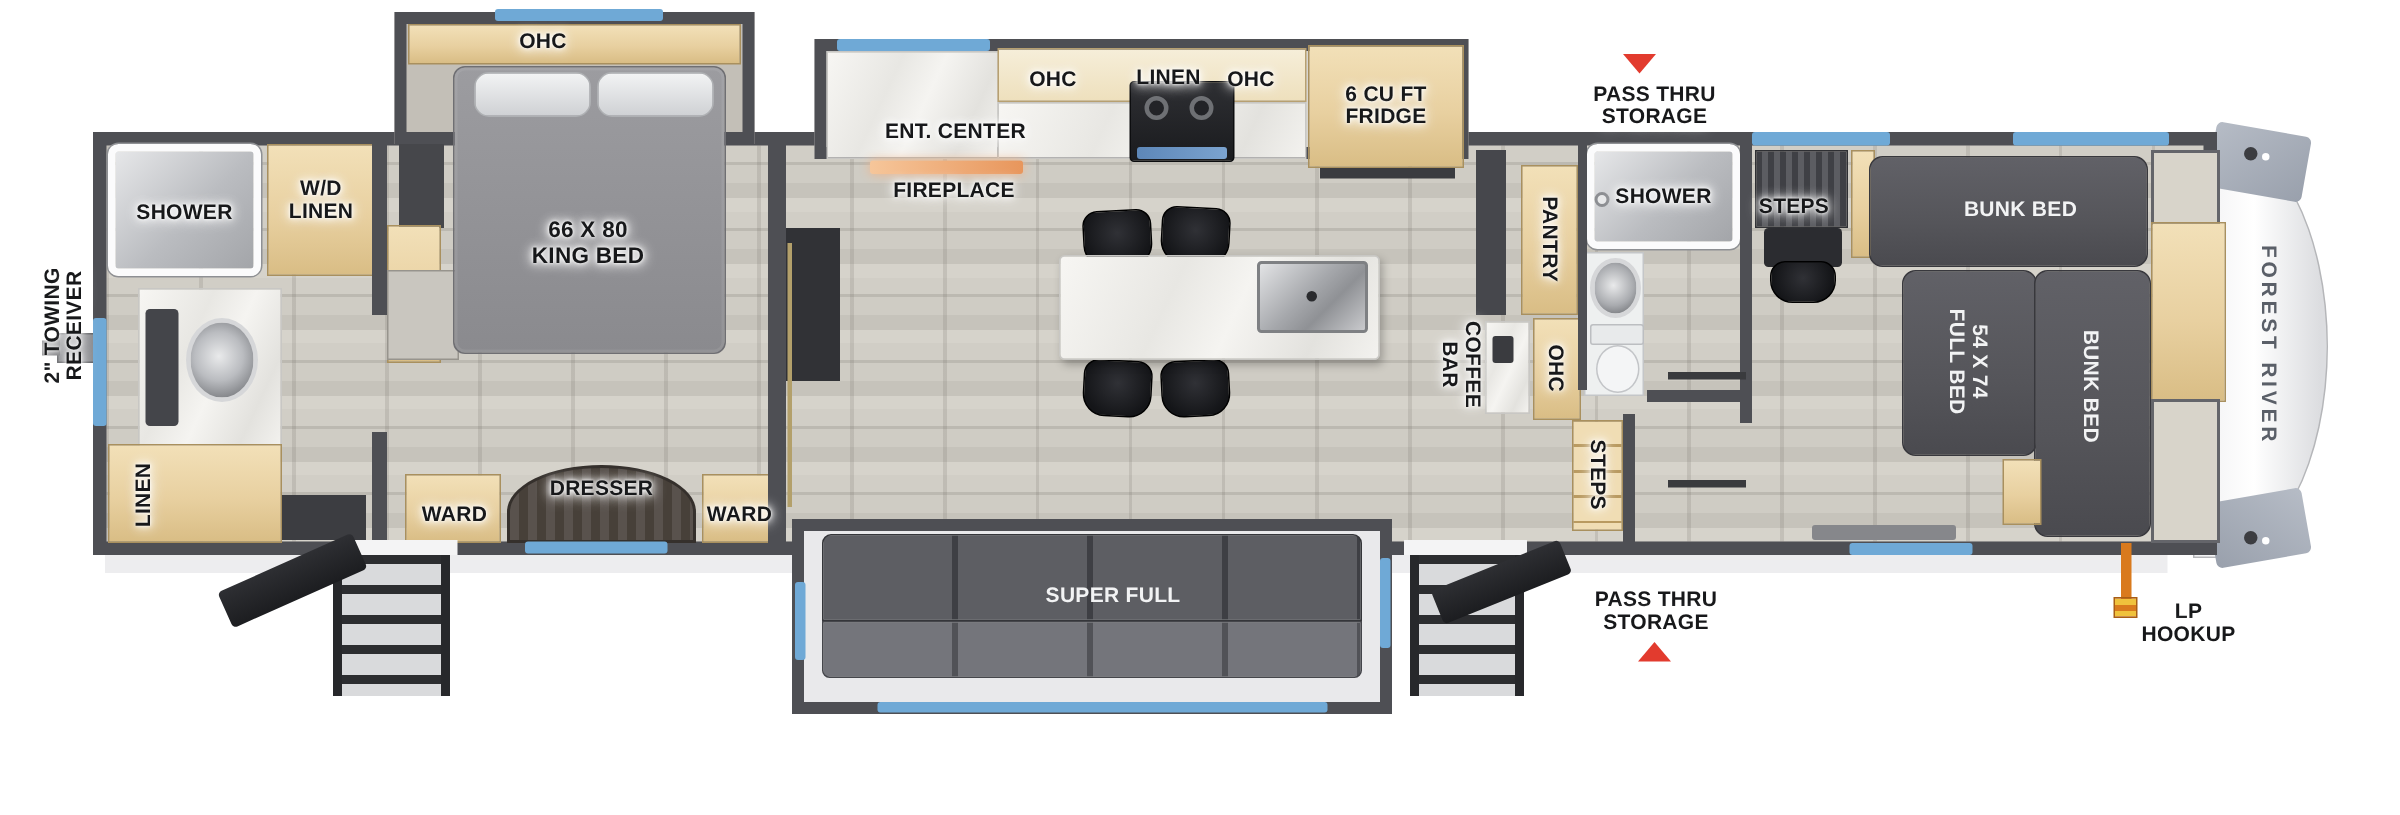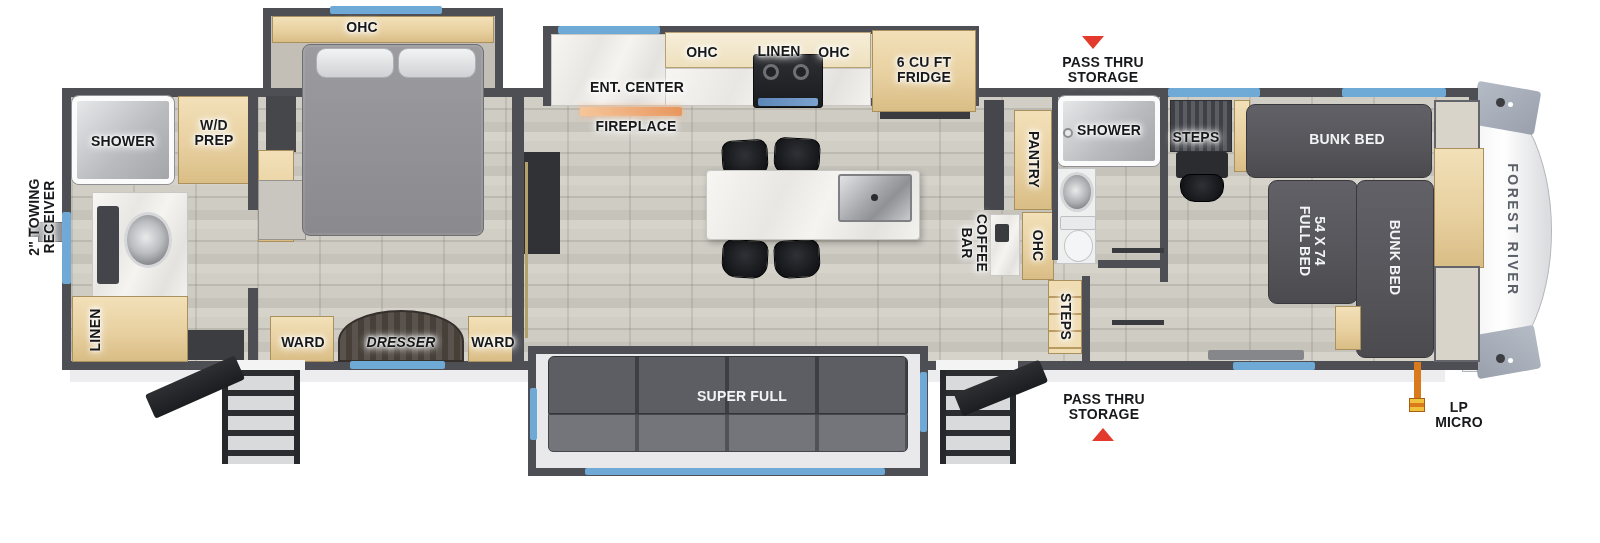--- a/index.html
+++ b/index.html
@@ -158,25 +158,27 @@
   <div class="abs" style="left:1414px;top:362px;width:7px;height:40px;background:#d97a1d;z-index:5;"></div>
   <div class="abs" style="left:1409px;top:398px;width:16px;height:14px;background:repeating-linear-gradient(180deg,#f0c23c 0 4px,#d97a1d 4px 8px);border:1px solid #a85e14;z-index:5;"></div>
 
   <div class="abs tri-down" style="left:1082px;top:36px;z-index:30;"></div>
   <div class="abs tri-up" style="left:1092px;top:428px;z-index:30;"></div>
 
   <div class="lbl v270" style="left:-5px;top:202px;width:94px;height:30px;">2" TOWING
 RECEIVER</div>
   <div class="lbl" style="left:78px;top:134px;width:90px;">SHOWER</div>
   <div class="lbl" style="left:182px;top:118px;width:64px;">W/D
-PREP</div>
+LINEN</div>
   <div class="lbl v270" style="left:68px;top:322px;width:56px;height:16px;">LINEN</div>
   <div class="lbl" style="left:332px;top:20px;width:60px;">OHC</div>
+  <div class="lbl" style="left:337px;top:146px;width:110px;font-size:15px;">66 X 80
+KING BED</div>
   <div class="lbl" style="left:268px;top:335px;width:70px;">WARD</div>
-  <div class="lbl" style="left:356px;top:335px;width:90px;font-style:italic;">DRESSER</div>
+  <div class="lbl" style="left:356px;top:318px;width:90px;">DRESSER</div>
   <div class="lbl" style="left:458px;top:335px;width:70px;">WARD</div>
   <div class="lbl" style="left:578px;top:80px;width:118px;">ENT. CENTER</div>
   <div class="lbl" style="left:582px;top:119px;width:108px;">FIREPLACE</div>
   <div class="lbl" style="left:672px;top:45px;width:60px;">OHC</div>
   <div class="lbl" style="left:744px;top:44px;width:70px;">LINEN</div>
   <div class="lbl" style="left:804px;top:45px;width:60px;">OHC</div>
   <div class="lbl" style="left:871px;top:55px;width:106px;">6 CU FT
 FRIDGE</div>
   <div class="lbl" style="left:1045px;top:55px;width:116px;">PASS THRU
 STORAGE</div>
@@ -188,15 +190,15 @@
   <div class="lbl v90" style="left:1035px;top:309px;width:60px;height:15px;">STEPS</div>
   <div class="lbl" style="left:1164px;top:130px;width:64px;">STEPS</div>
   <div class="lbl" style="left:1295px;top:132px;width:104px;color:#f2f3f4;text-shadow:none;">BUNK BED</div>
   <div class="lbl v90" style="left:1270px;top:226px;width:84px;height:30px;color:#f2f3f4;text-shadow:none;">54 X 74
 FULL BED</div>
   <div class="lbl v90" style="left:1348px;top:250px;width:92px;height:15px;color:#f2f3f4;text-shadow:none;">BUNK BED</div>
   <div class="lbl" style="left:682px;top:389px;width:120px;color:#f2f3f4;text-shadow:none;">SUPER FULL</div>
   <div class="lbl" style="left:1046px;top:392px;width:116px;">PASS THRU
 STORAGE</div>
   <div class="lbl" style="left:1420px;top:400px;width:78px;">LP
-MICRO</div>
+HOOKUP</div>
 
 </div>
 
 </body></html>

